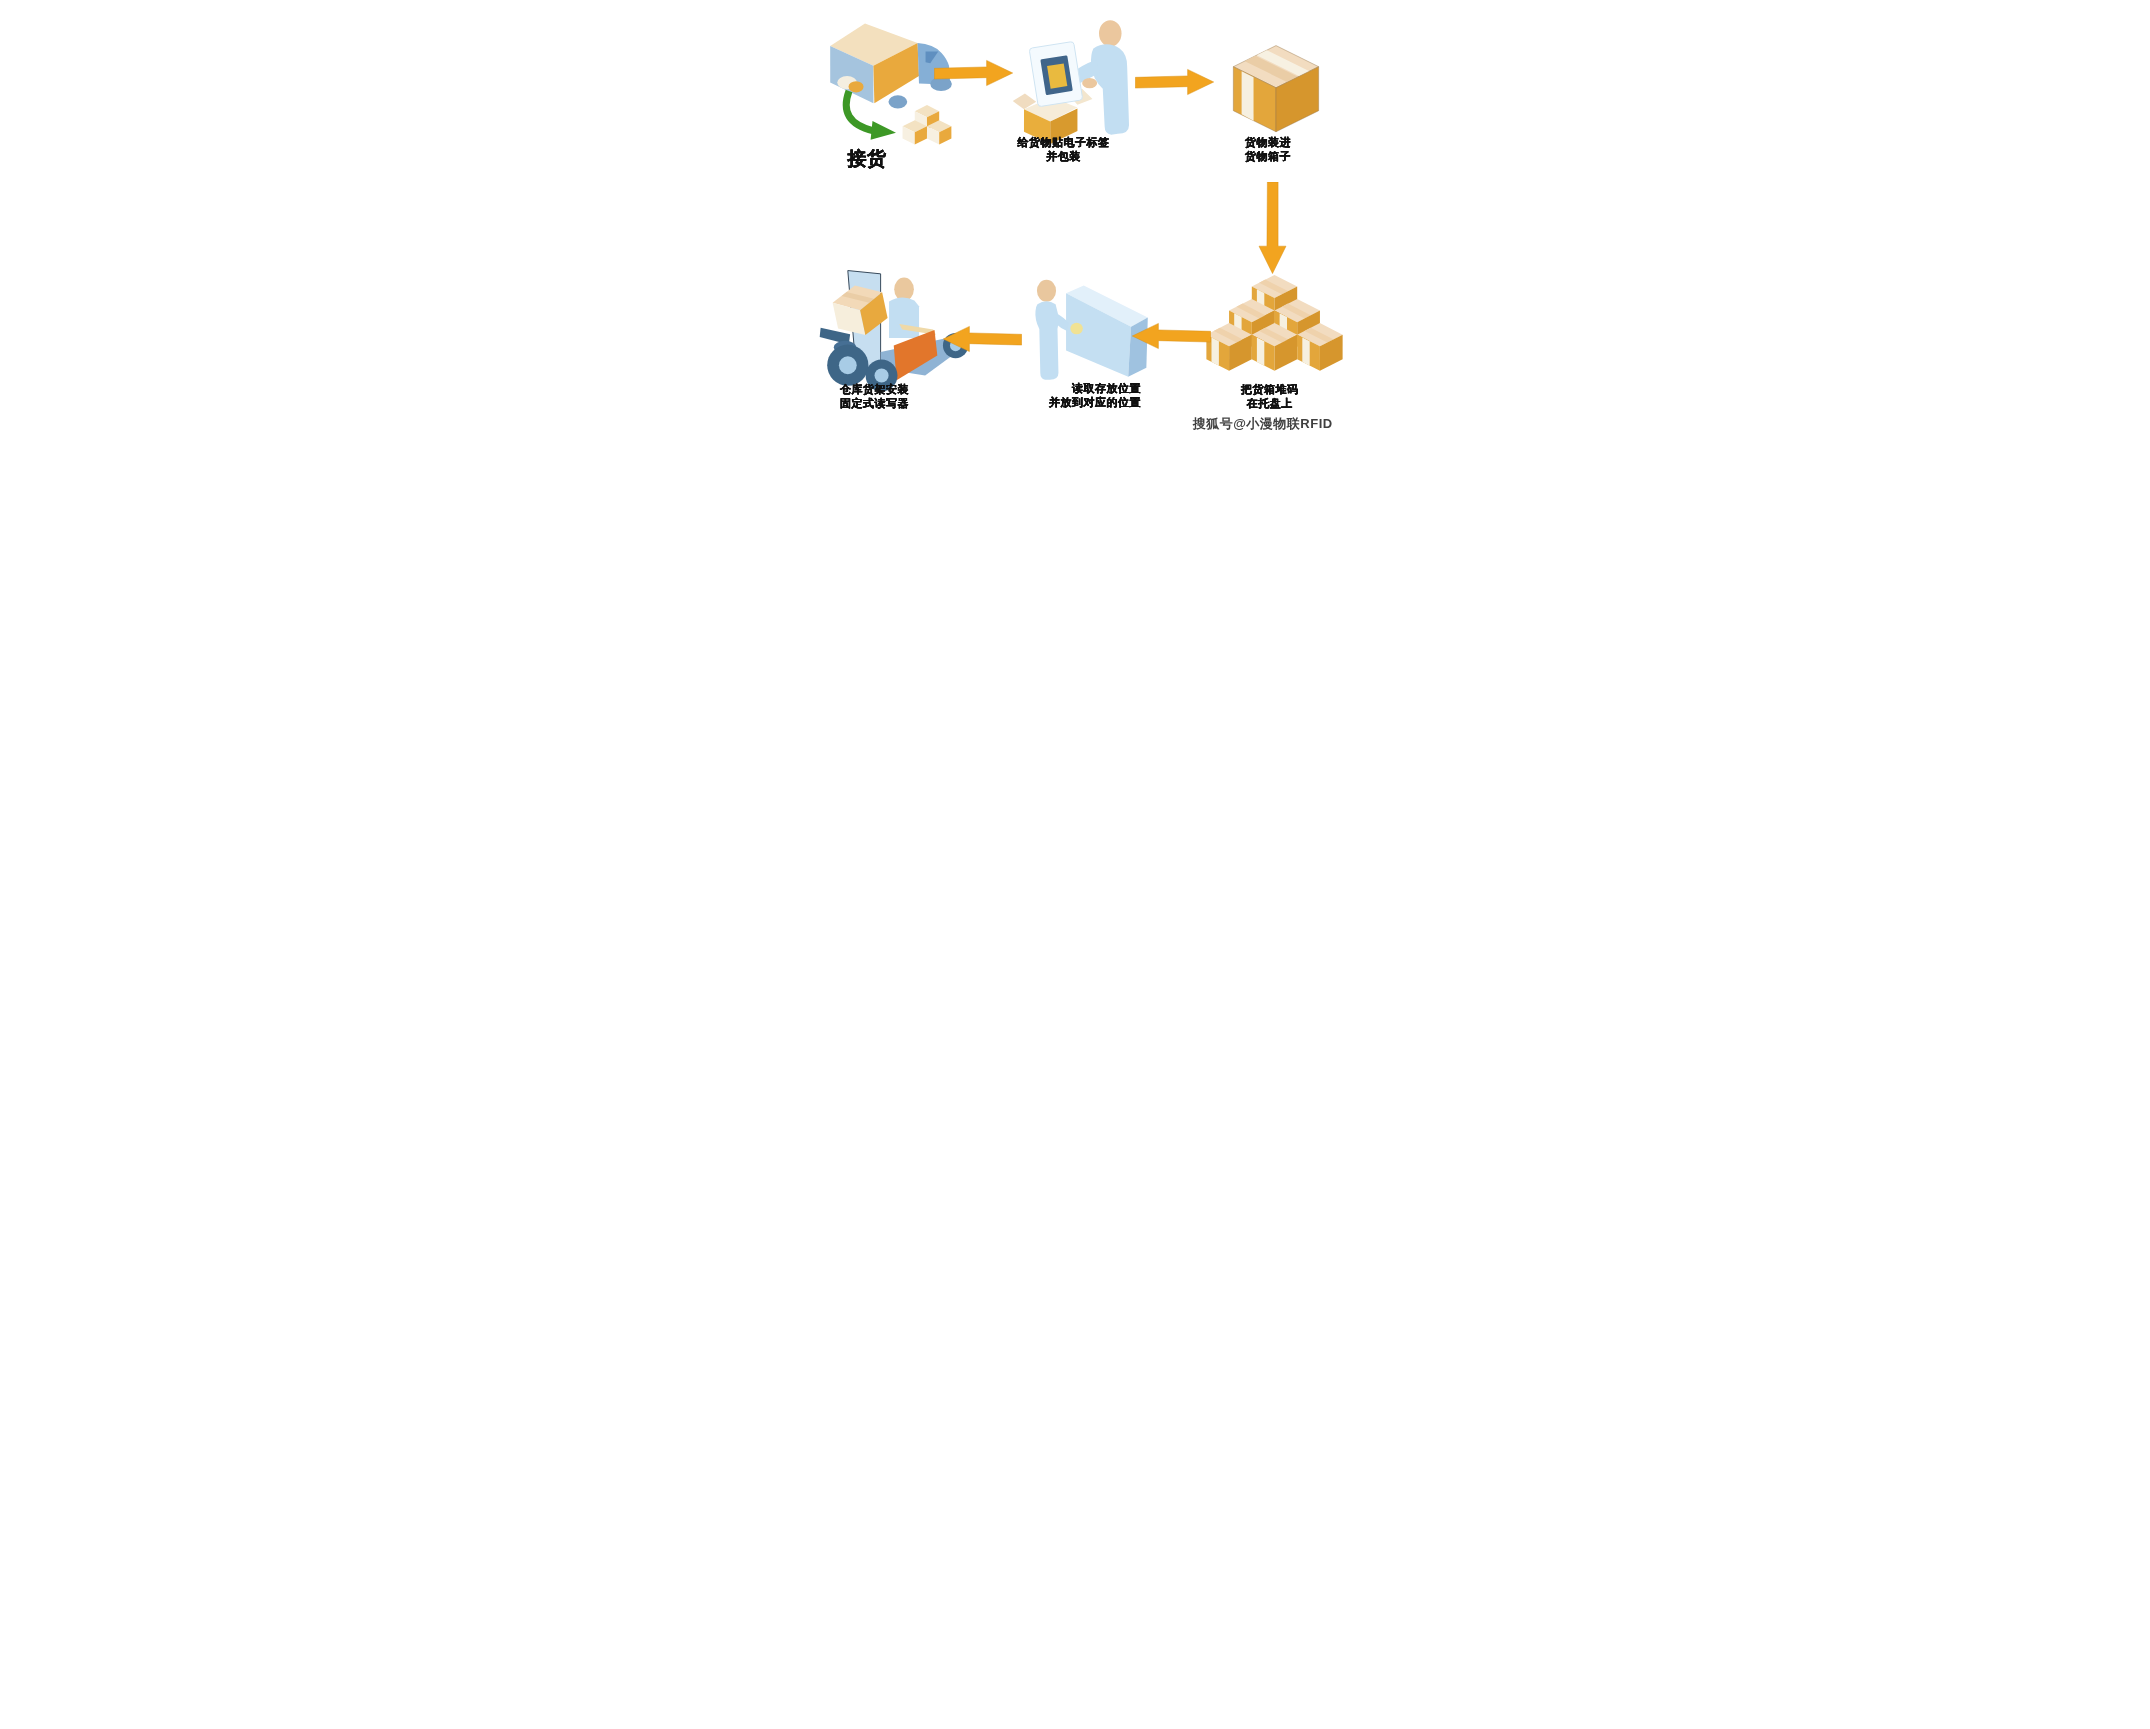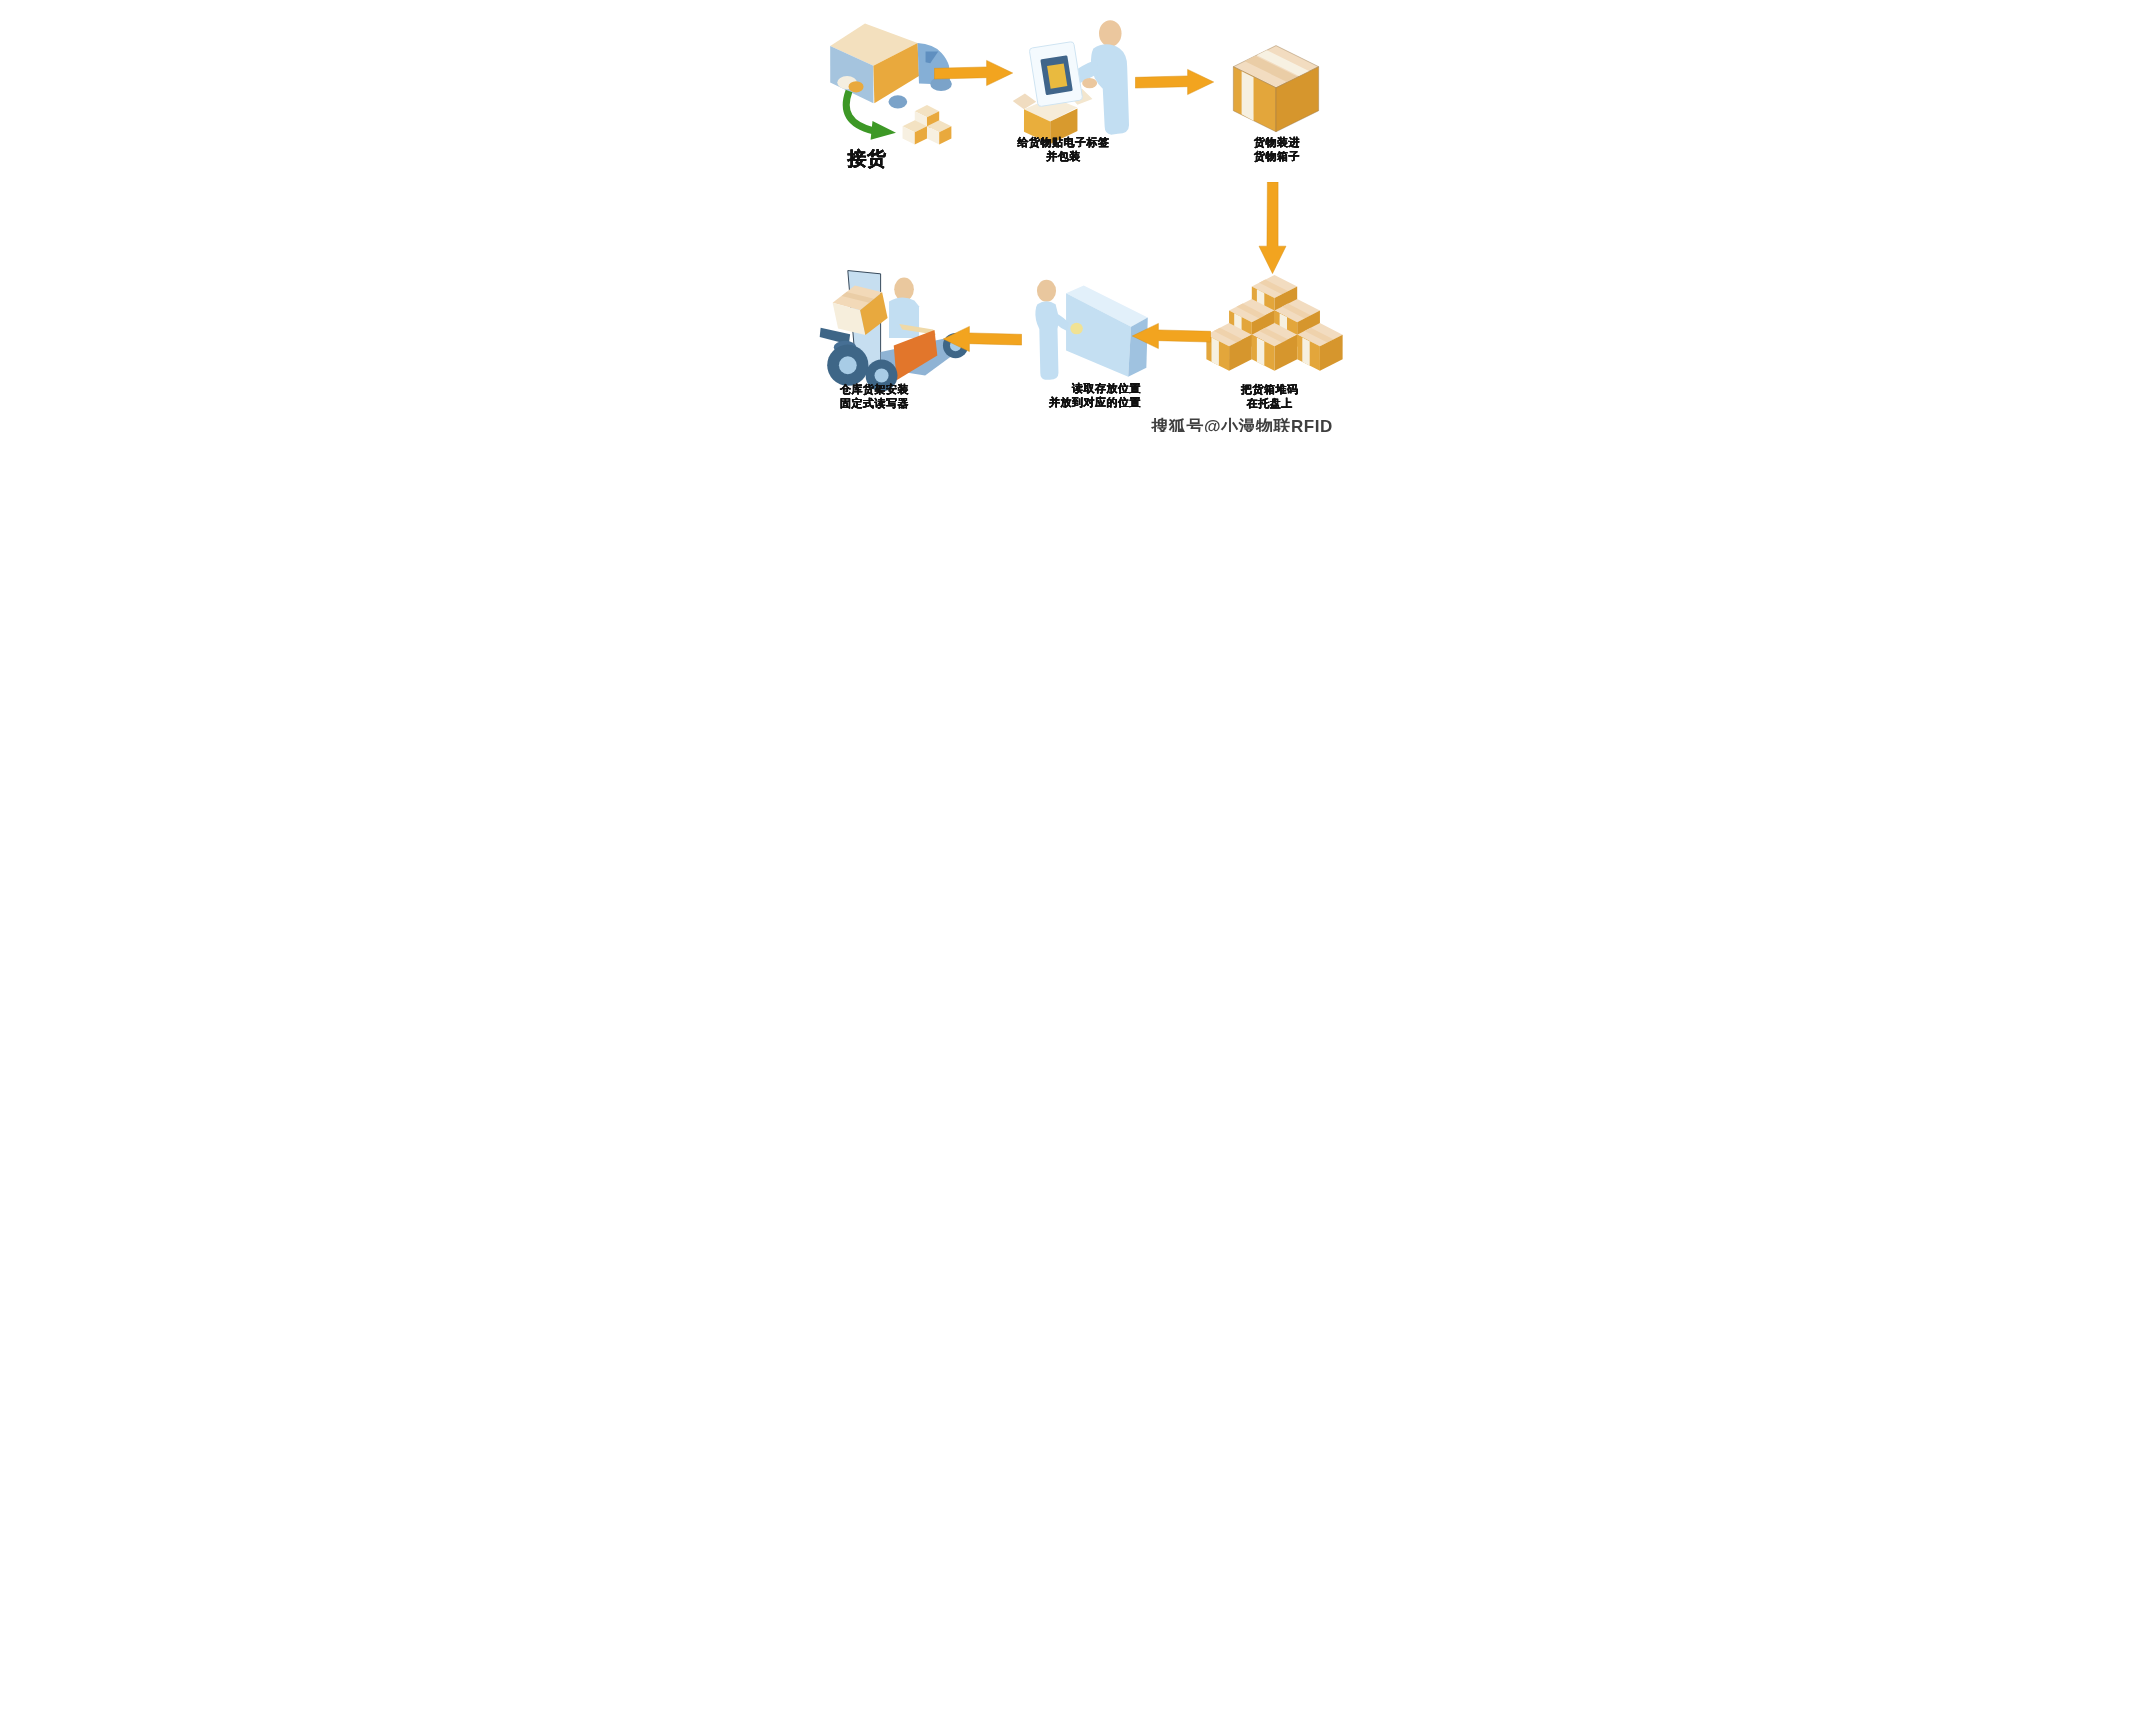--- a/index.html
+++ b/index.html
@@ -29,21 +29,21 @@
     text-shadow: 0.3px 0 0 currentColor, -0.3px 0 0 currentColor, 0 0.2px 0 currentColor;
     letter-spacing: 0.5px;
   }
   .step-label .line { display: block; }
   .label-xl { font-size: 19px; line-height: 1.15; text-align: center; }
   .label-md { font-size: 11px; line-height: 1.24; }
   .center { text-align: center; }
   .watermark {
     position: absolute;
     color: var(--watermark-text, #2b2b2b);
-    font-size: 17px;
+    font-size: 13px;
     font-weight: 700;
     letter-spacing: 0.5px;
     opacity: 0.9;
     white-space: nowrap;
   }
 </style>
 </head>
 <body>
 
 <div class="canvas">
@@ -242,21 +242,21 @@
 
   <div class="step-label label-xl" style="left:14px; top:148px; width:94px;">
     <span class="line">接货</span>
   </div>
 
   <div class="step-label label-md center" style="left:187px; top:136px; width:141px;">
     <span class="line">给货物贴电子标签</span>
     <span class="line">并包装</span>
   </div>
 
-  <div class="step-label label-md" style="left:439px; top:136px;margin-left:9px;">
+  <div class="step-label label-md" style="left:439px; top:136px;">
     <span class="line">货物装进</span>
     <span class="line">货物箱子</span>
   </div>
 
   <div class="step-label label-md" style="left:435px; top:383px;text-align:center;">
     <span class="line">把货箱堆码</span>
     <span class="line">在托盘上</span>
   </div>
 
   <div class="step-label label-md" style="left:243px; top:382px;text-align:right;">

